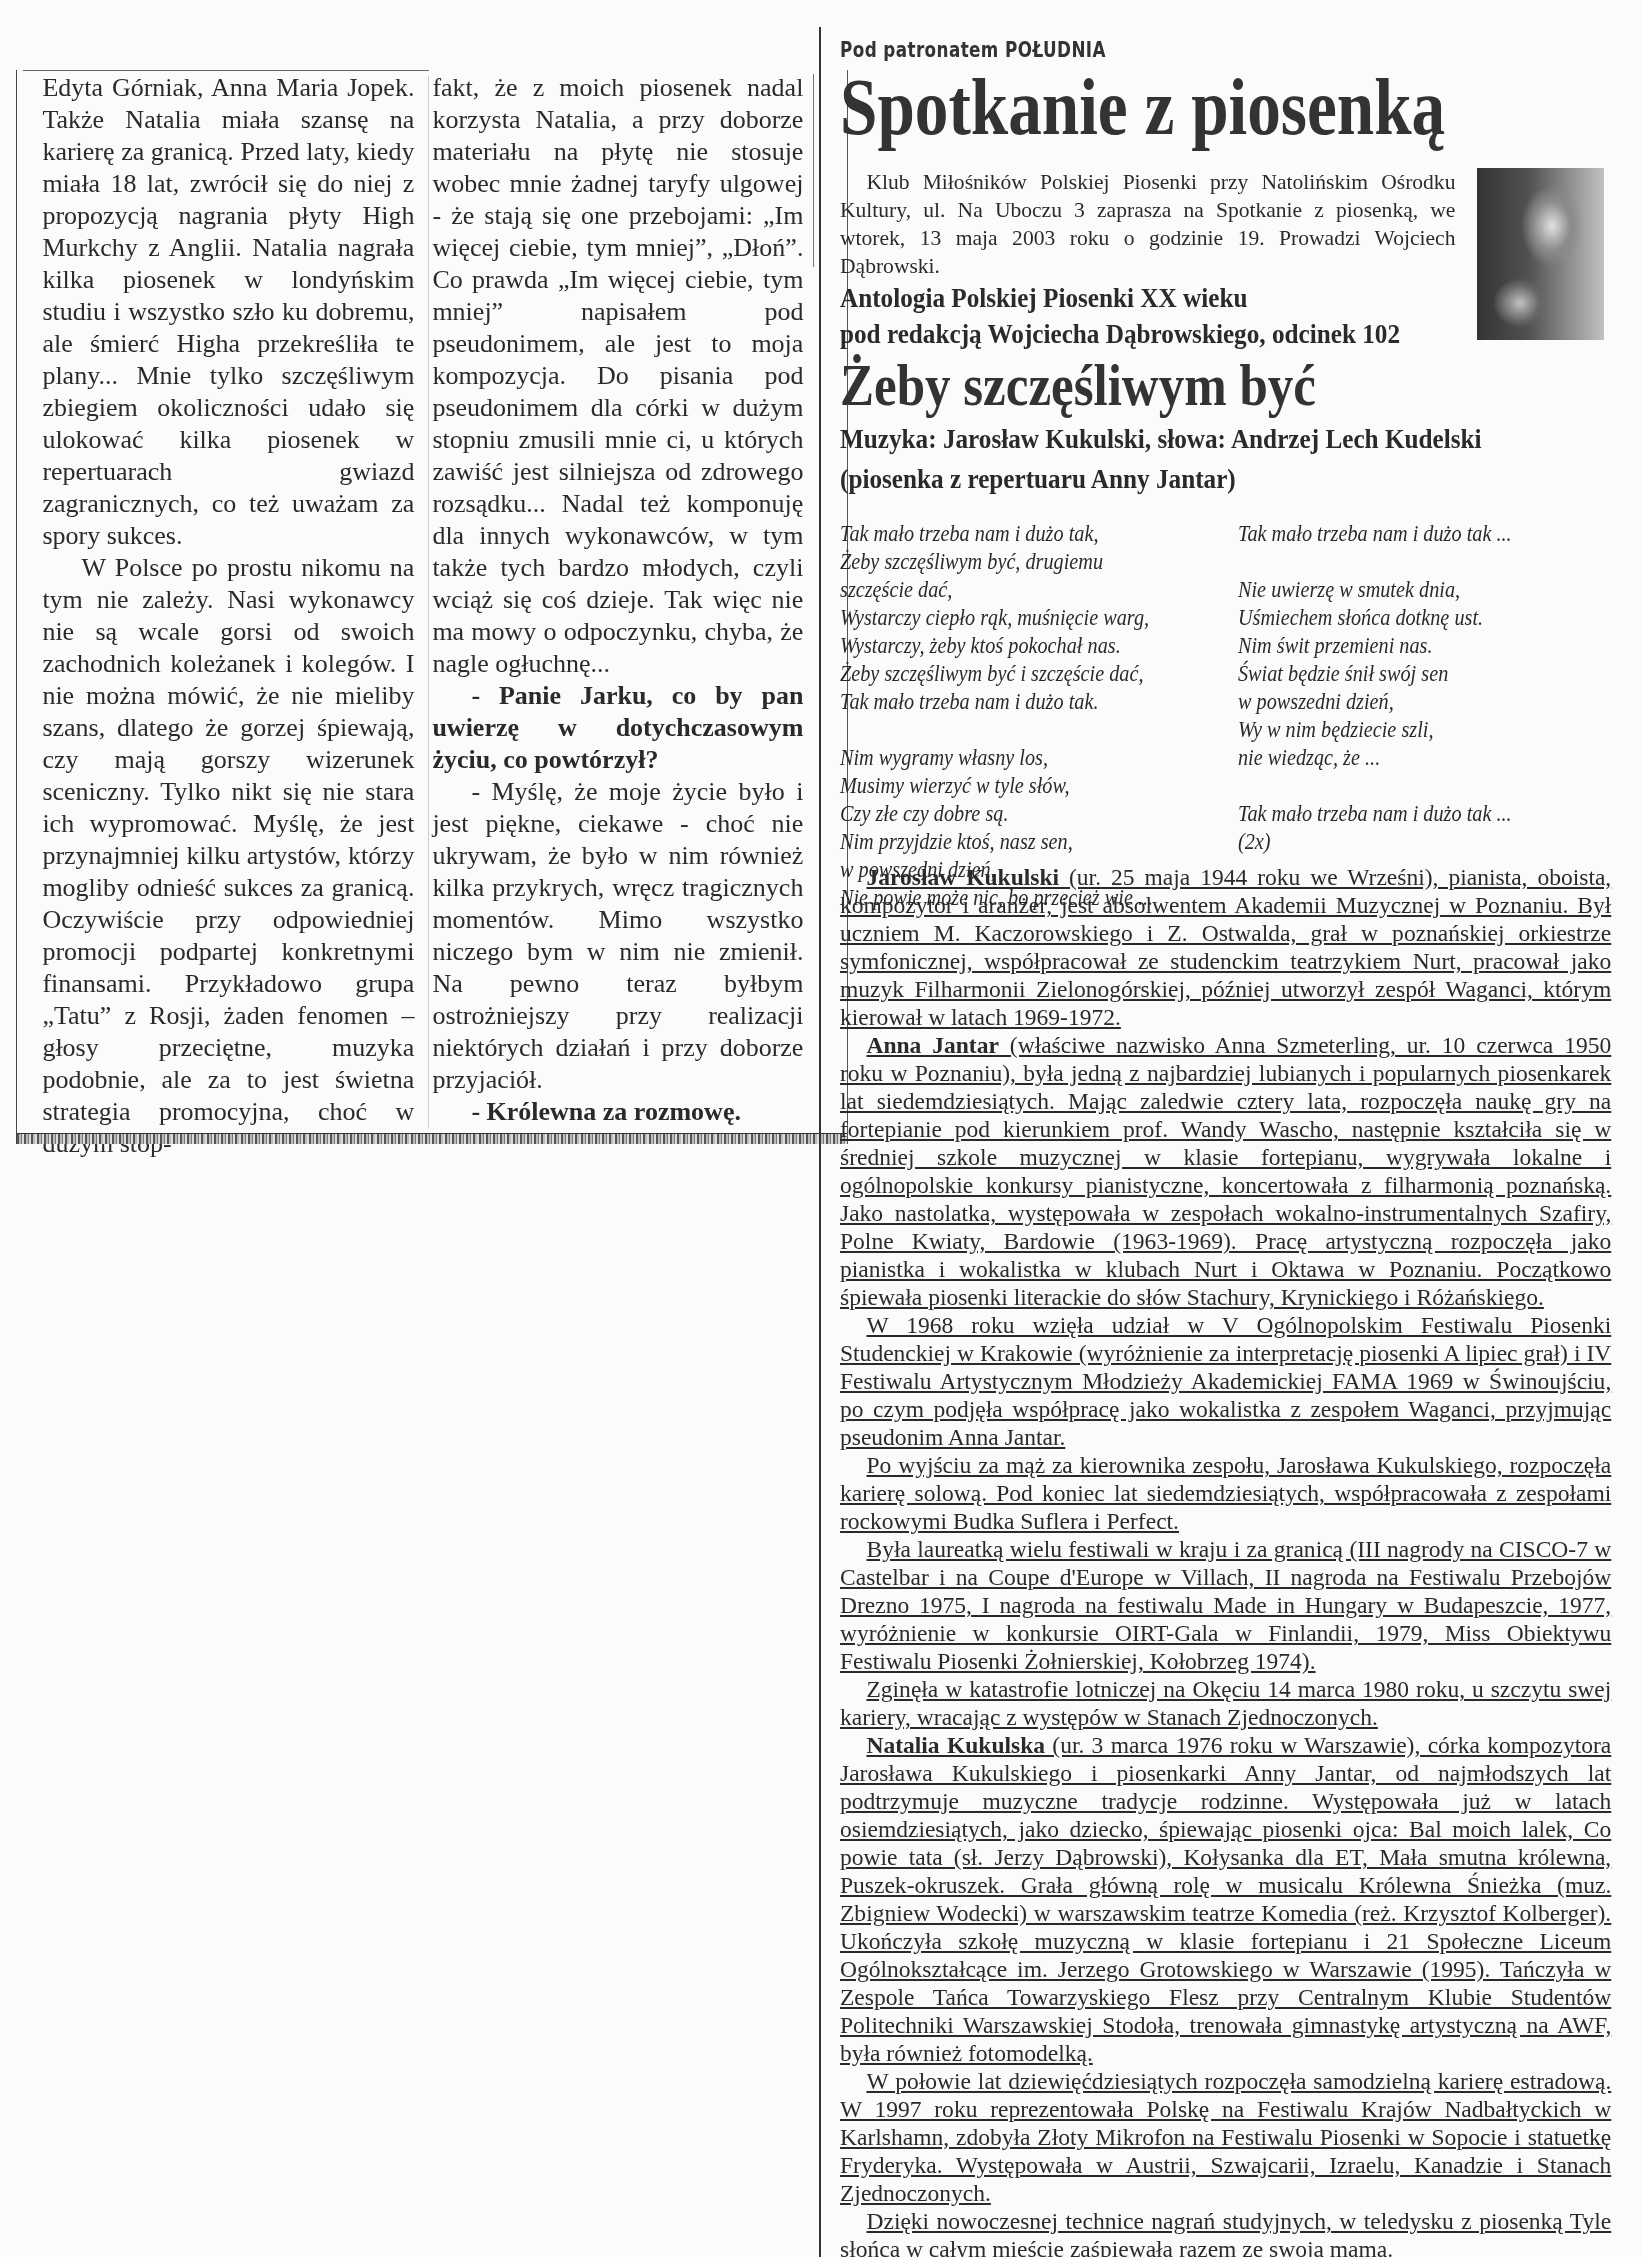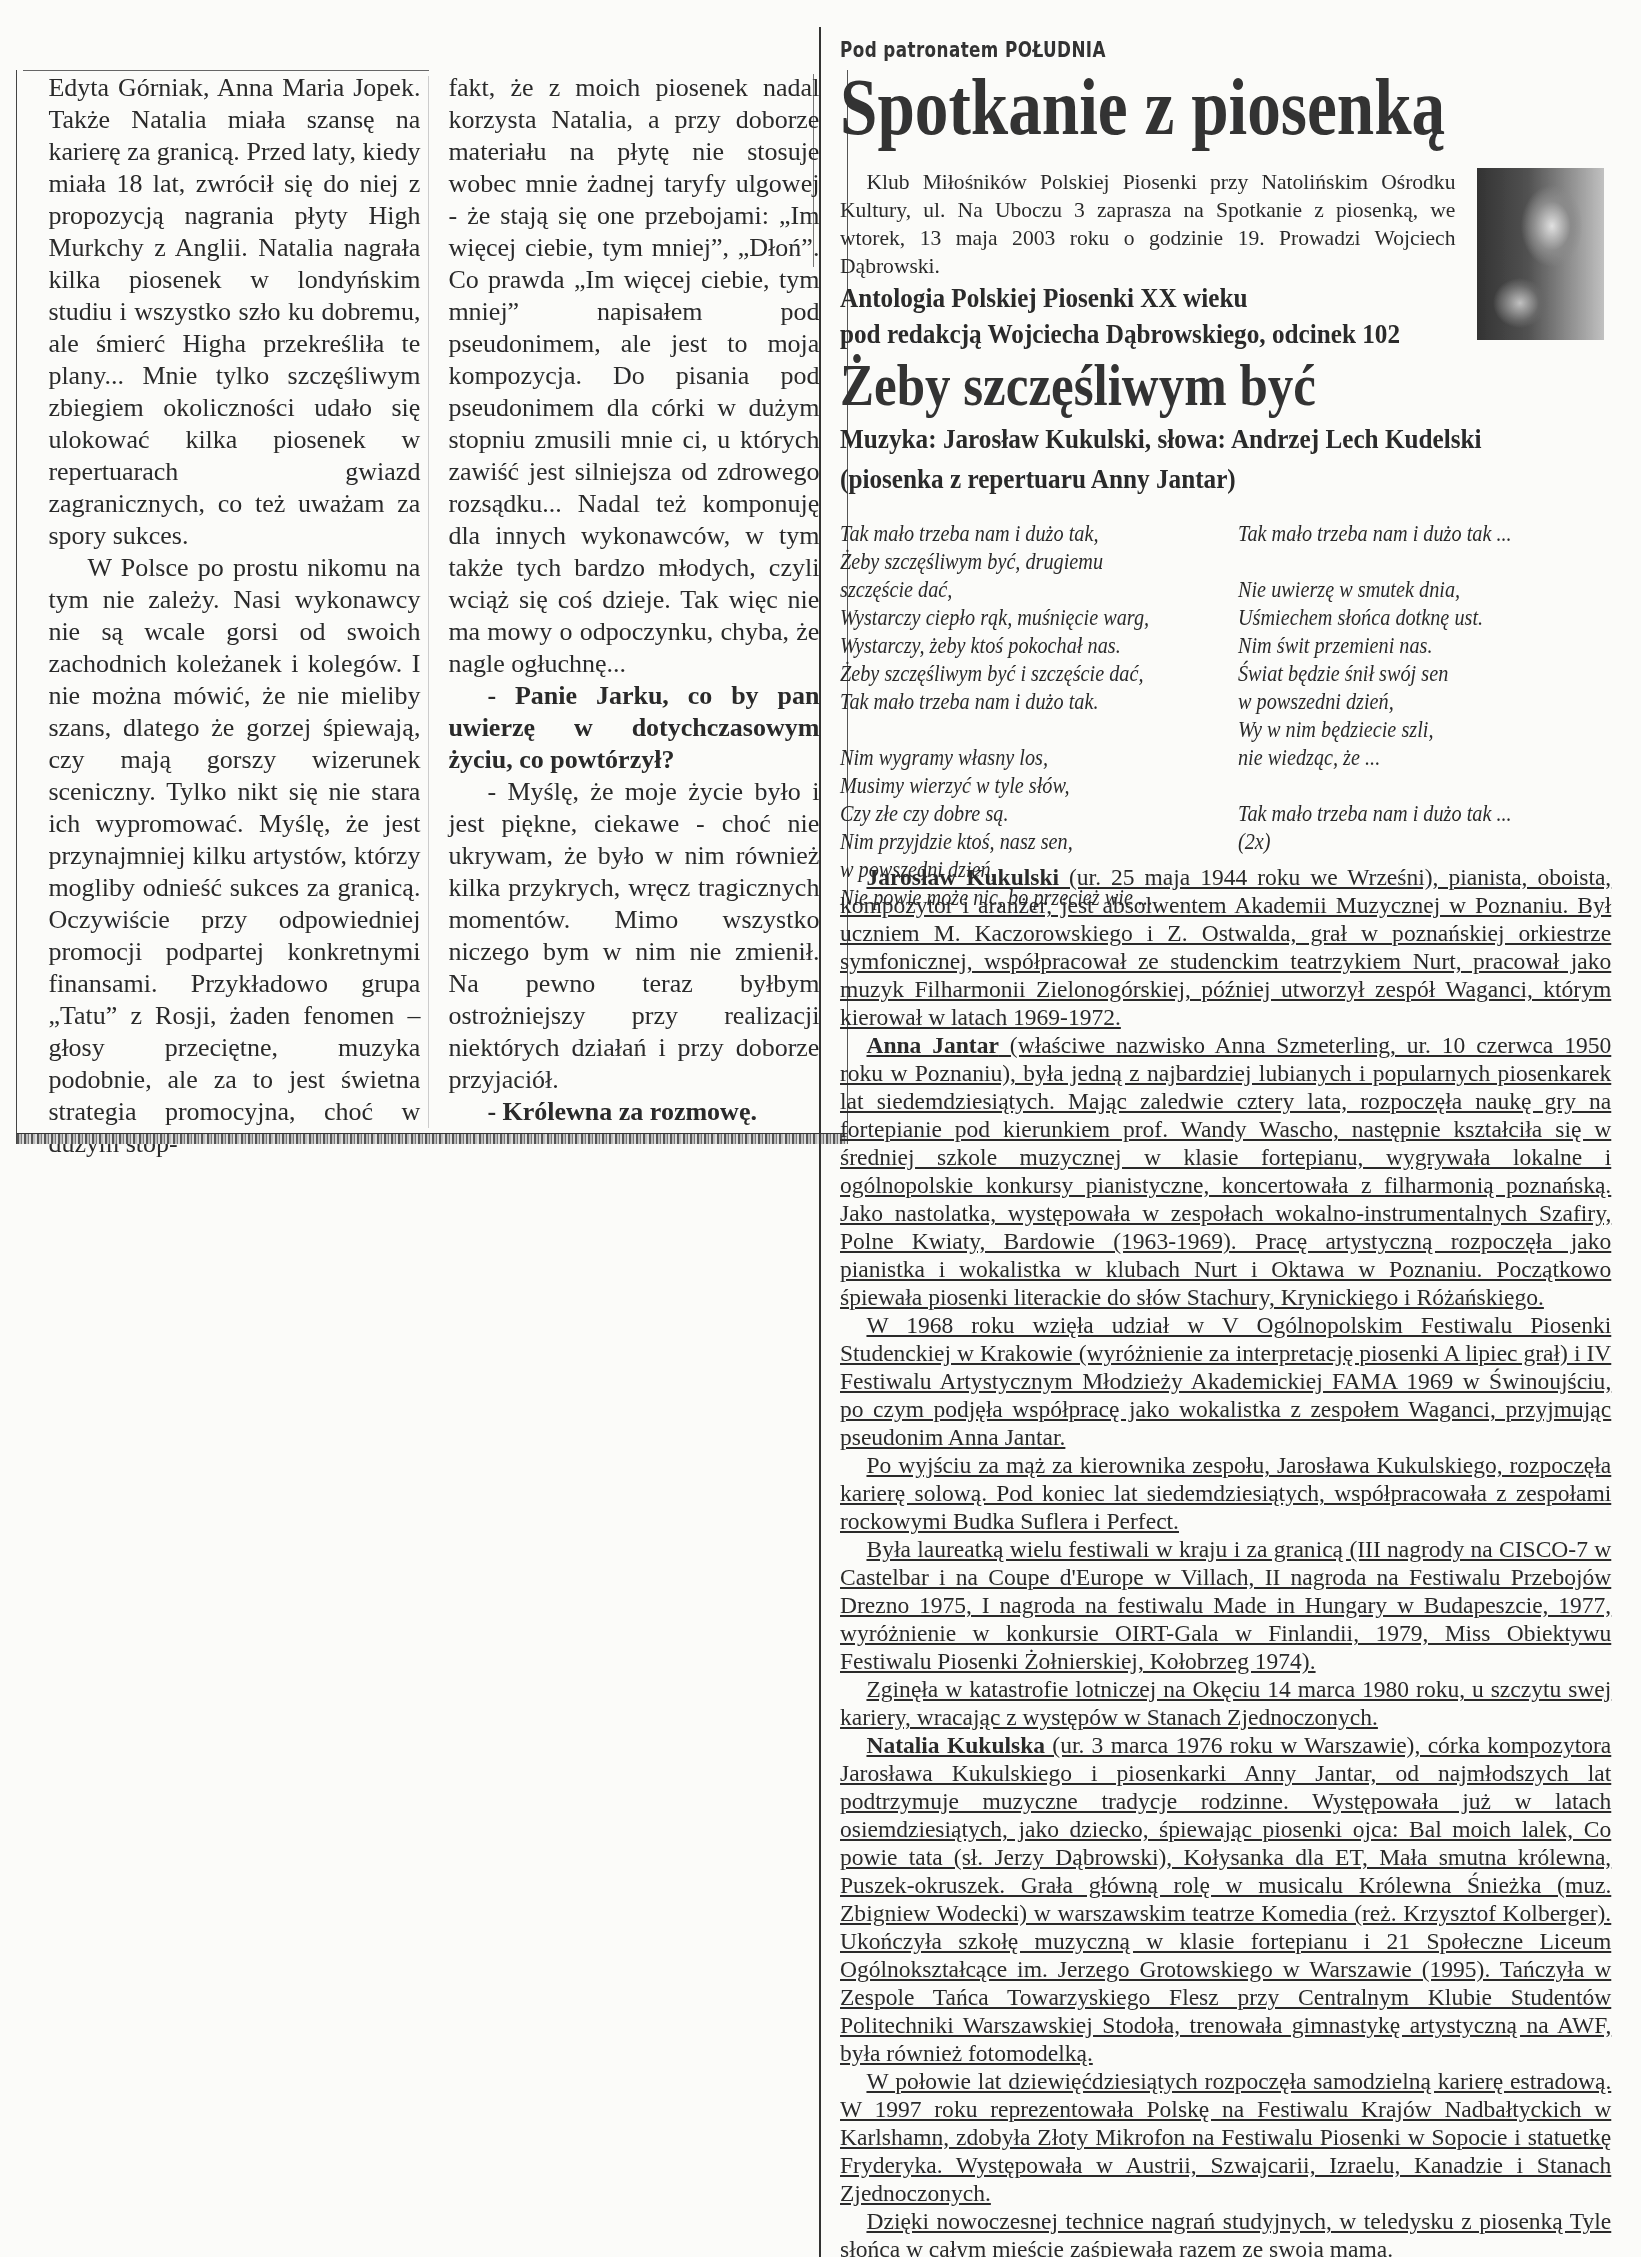--- a/index.html
+++ b/index.html
@@ -19,22 +19,22 @@
     position:absolute; left:0; right:0; bottom:0; height:9.7px;
     background:repeating-linear-gradient(90deg,#555 0 1.9px,#bbb 1.9px 3.9px,#777 3.9px 4.8px,#ddd 4.8px 6.8px);
     border-top:1px solid #333;
   }
   .col {
     position:absolute; top:1.9px; font-size:26px; line-height:32px;
     text-align:justify;
   }
   .col p { margin:0; }
   .col .indent { text-indent:39px; }
-  .col-1 { left:31px; width:372px; }
-  .col-2 { left:431px; width:371px;font-family:Liberation Serif, serif; }
+  .col-1 { left:25px; width:372px; }
+  .col-2 { left:415px; width:371px;font-family:Liberation Serif, serif; }
   .col-divider { position:absolute; left:411px; top:5.8px; width:1px; height:1052px; background:#ccc; }
   .col-right-rule { position:absolute; left:796px; top:3.9px; width:1px; height:193px; background:#777; }
   .bold { font-weight:bold; }
 
   
   .right-rule { position:absolute; left:819px; top:27px; width:1.9px; height:2230px; background:#333; }
   .article { position:absolute; left:840px; top:26px; width:787px; }
   .patronage {
     font-family:"DejaVu Sans", sans-serif; font-weight:bold; font-size:21px;
     letter-spacing:0.5px; transform:scaleX(0.8); transform-origin:left;

